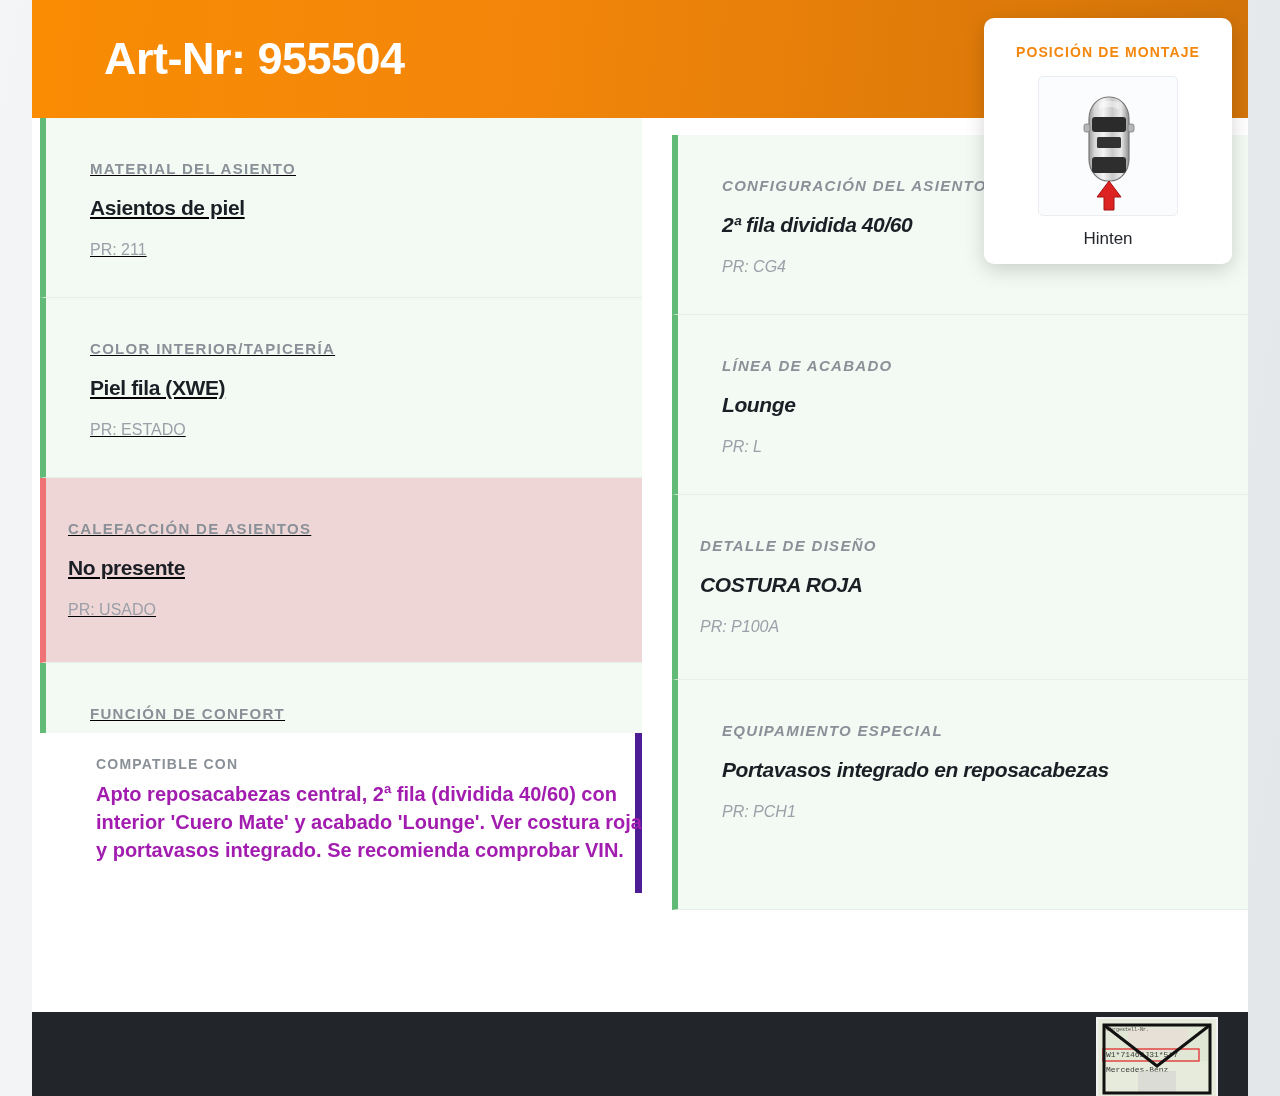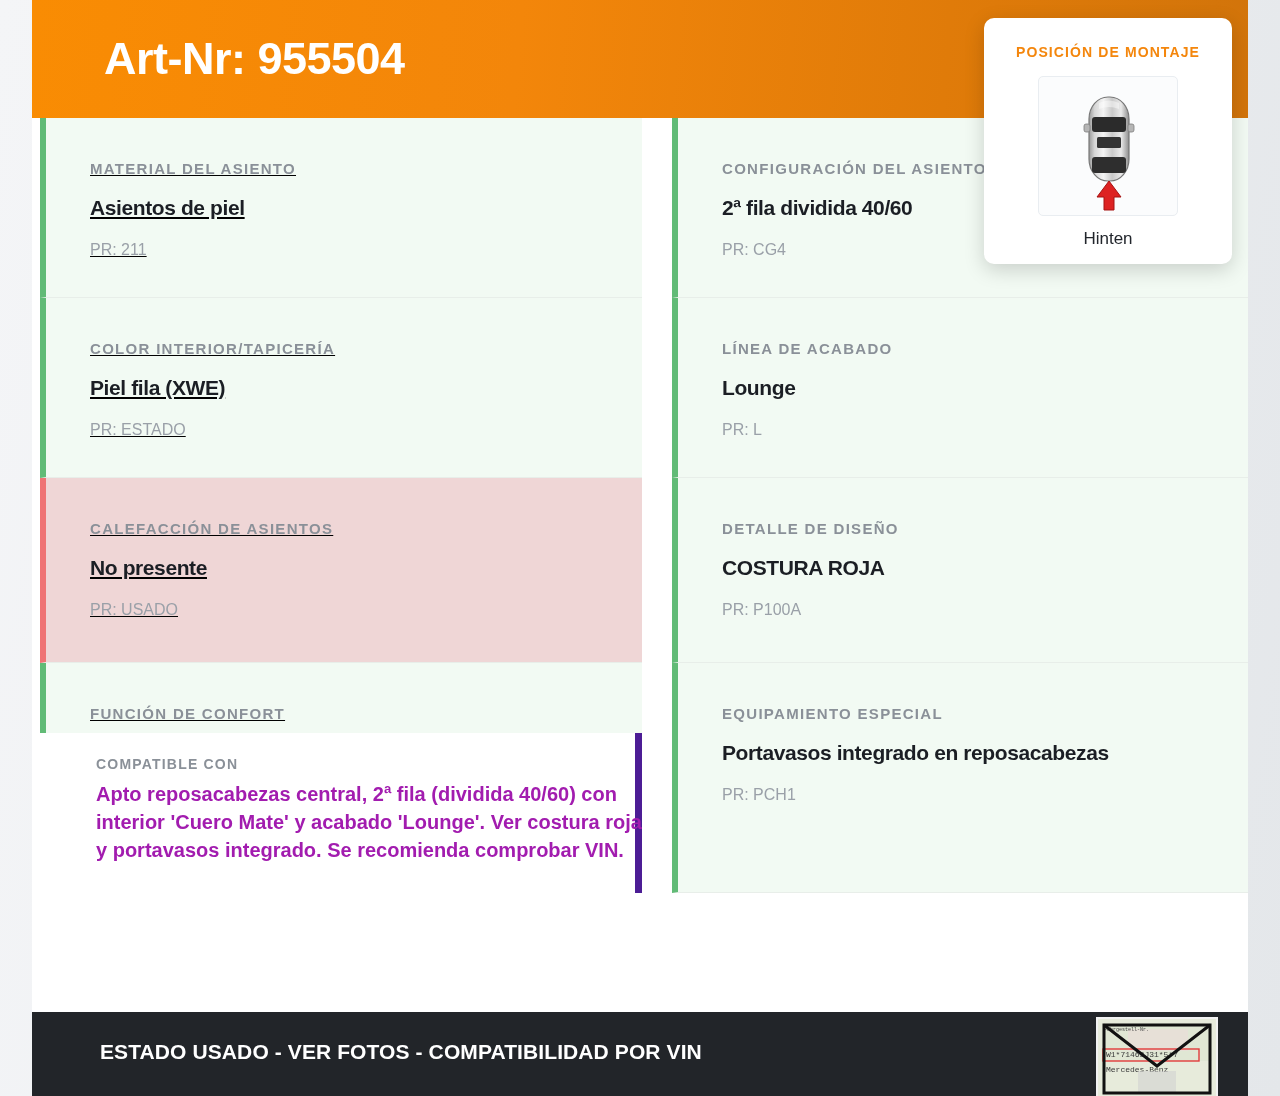--- a/index.html
+++ b/index.html
@@ -43,21 +43,21 @@
   }
 
   
   .grid {
     position: absolute;
     left: 8px;
     top: 118px;
     width: 1208px;
   }
   .col-left  { position: absolute; left: 0px;   top: 0; width: 602px; text-decoration: underline; }
-  .col-right { position: absolute; left: 632px; top: 0; width: 576px; }
+  .col-right { position: absolute; left: 632px; top: 17px; width: 576px; font-style: italic; }
 
   .cell {
     position: relative;
     background: #f2faf3;
     border-left: 6px solid #61bb76;
     border-bottom: 1px solid #e8eee9;
     padding: 42px 0 34px 44px;
   }
   .cell.alert {
     background: #efd6d6;
@@ -84,21 +84,21 @@
   .cell-pr {
     color: #9aa0a8;
     font-size: 16px;
     line-height: 20px;
     margin-top: 10px;
   }
 
   
   .h-a { height: 180px; }
   .h-b { height: 180px; }
-  .h-c { height: 185px; }
+  .h-c { height: 185px; padding-left: 22px; }
   .h-d { height: 188px; }
   .h-e { height: 230px; }
 
   
   .compat {
     position: absolute;
     left: 8px;
     top: 733px;
     width: 602px;
     background: #ffffff;
@@ -289,21 +289,20 @@
 
         <path d="M60 26 q10 -5 20 0 v6 q-10 -4 -20 0 z" fill="#ffffff" opacity="0.45"></path>
 
         <path d="M70 104 L82 120 L75 120 L75 133 L65 133 L65 120 L58 120 Z" fill="#dd2222" stroke="#a51212" stroke-width="1"></path>
       </svg>
     </div>
     <div class="pos-caption">Hinten</div>
   </div>
 
   <div class="footer">
-    <div class="footer-text">ESTADO USADO - VER FOTOS - COMPATIBILIDAD POR VIN</div>
     <div class="footer-thumb">
       <svg width="118" height="80" viewBox="0 0 118 80">
         <rect x="0" y="0" width="118" height="80" fill="#e7ebdb"></rect>
         <rect x="4" y="6" width="110" height="36" fill="#dfe6d2" opacity="0.8"></rect>
         <rect x="30" y="10" width="60" height="22" fill="#e9ddd8" opacity="0.7"></rect>
         <text x="6" y="12" font-family="'Liberation Mono', monospace" font-size="5" fill="#444">Fahrgestell-Nr.</text>
         <text x="8" y="38" font-family="'Liberation Mono', monospace" font-size="8" fill="#3a3a3a">W1*71463J31*5*7</text>
         <rect x="5" y="30" width="96" height="12" fill="none" stroke="#e23b3b" stroke-width="1.4"></rect>
         <text x="8" y="53" font-family="'Liberation Mono', monospace" font-size="8" fill="#3a3a3a">Mercedes-Benz</text>
         <path d="M40 52 L78 52 L78 74 L40 74 Z" fill="#cfcfcf" opacity="0.55"></path>

